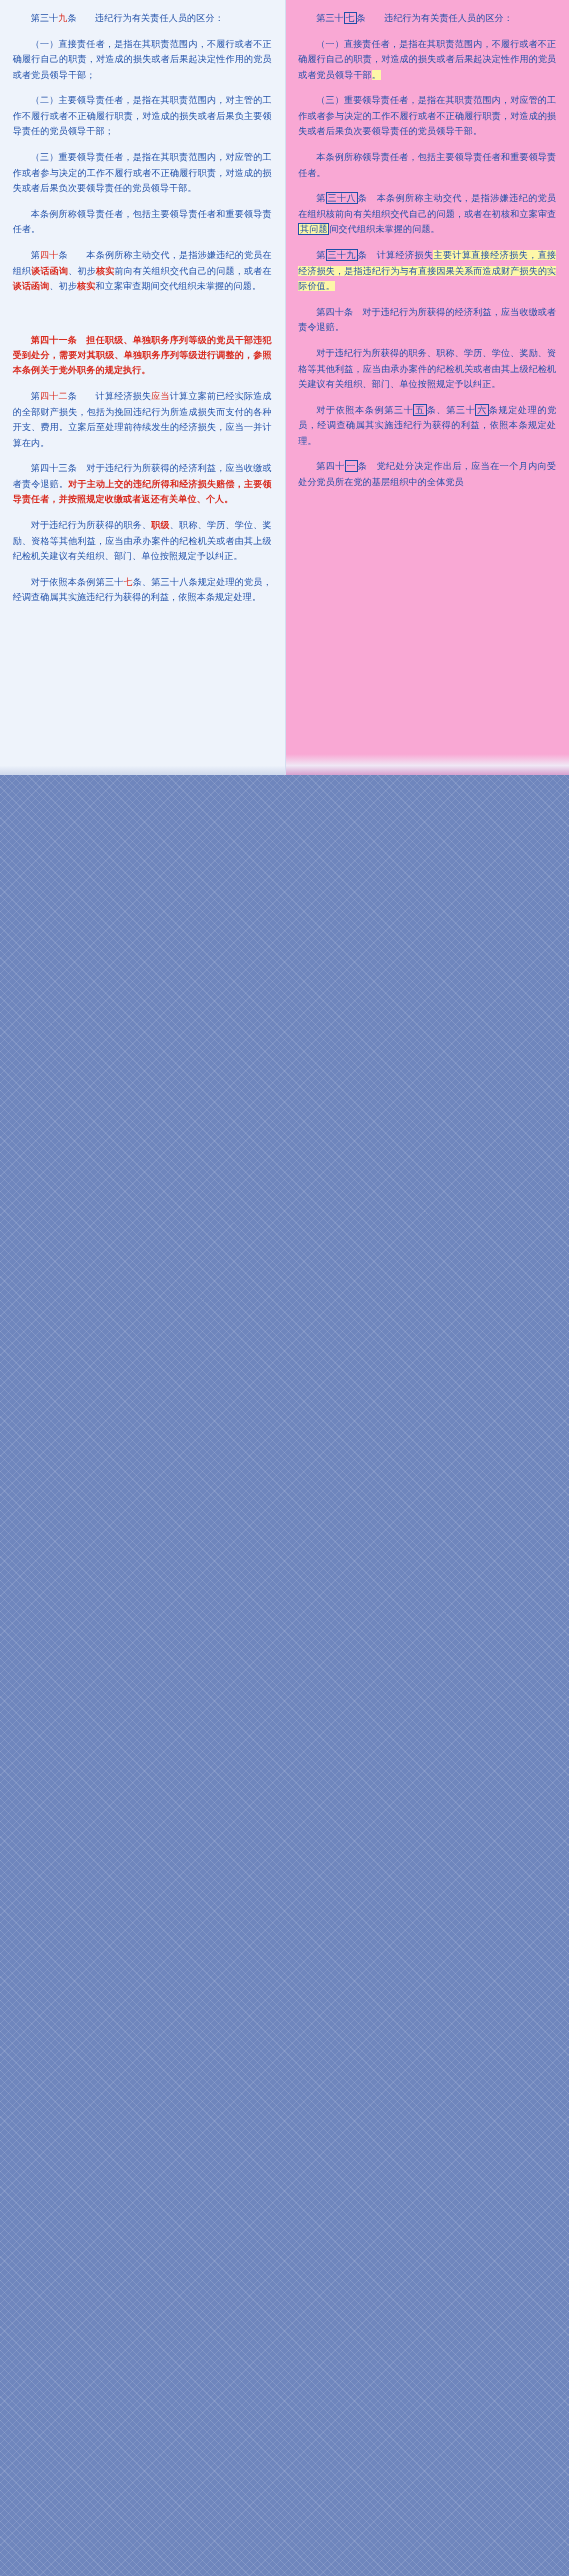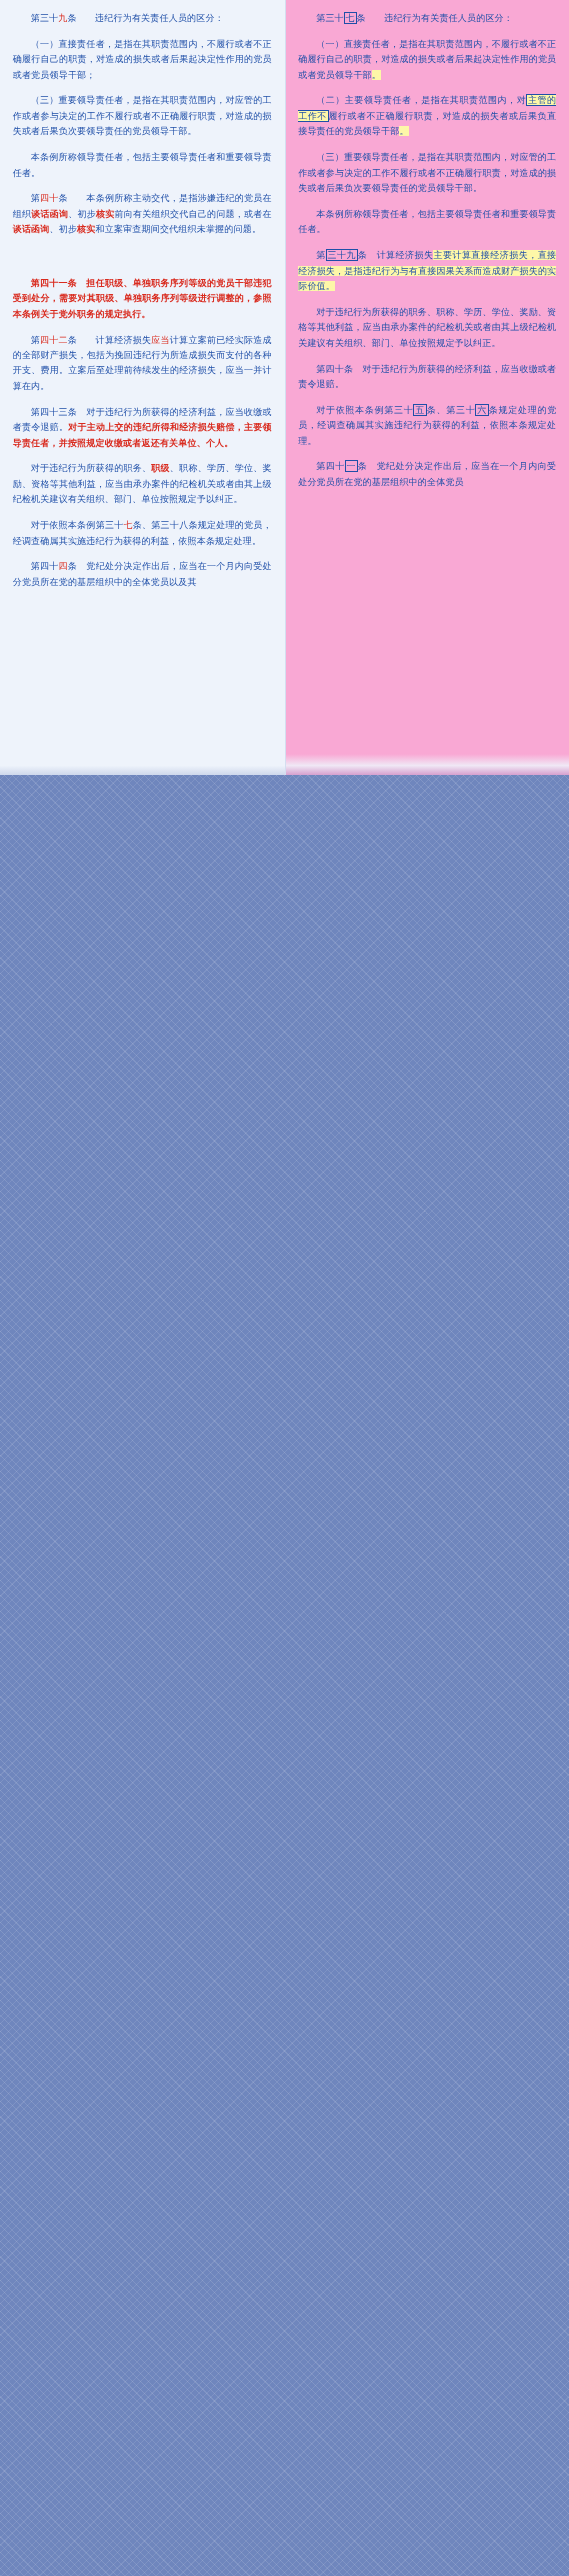--- a/index.html
+++ b/index.html
@@ -74,20 +74,23 @@
   <div class="col col-left">
 
     <p>
       第三十<span class="red">九</span>条　　违纪行为有关责任人员的区分：
     </p>
 
     <p>
       （一）直接责任者，是指在其职责范围内，不履行或者不正确履行自己的职责，对造成的损失或者后果起决定性作用的党员或者党员领导干部；
     </p>
 
+    <p>
+      （二）主要领导责任者，是指在其职责范围内，对主管的工作不履行或者不正确履行职责，对造成的损失或者后果负主要领导责任的党员领导干部；
+    </p>
 
     <p>
       （三）重要领导责任者，是指在其职责范围内，对应管的工作或者参与决定的工作不履行或者不正确履行职责，对造成的损失或者后果负次要领导责任的党员领导干部。
     </p>
 
     <p>
       本条例所称领导责任者，包括主要领导责任者和重要领导责任者。
     </p>
 
     <p>
@@ -107,60 +110,57 @@
     </p>
 
     <p>
       对于违纪行为所获得的职务、<span class="red bold ul">职级</span>、职称、学历、学位、奖励、资格等其他利益，应当由承办案件的纪检机关或者由其上级纪检机关建议有关组织、部门、单位按照规定予以纠正。
     </p>
 
     <p>
       对于依照本条例第三十<span class="red">七</span>条、第三十八条规定处理的党员，经调查确属其实施违纪行为获得的利益，依照本条规定处理。
     </p>
 
-    <p>
-      第四十<span class="red">四</span>条　党纪处分决定作出后，应当在一个月内向受处分党员所在党的基层组织中的全体党员以及其
-    </p>
 
     <div class="cutoff"></div>
   </div>
 
   <div class="col col-right">
 
     <p>
       第三十<span class="boxed">七</span>条　　违纪行为有关责任人员的区分：
     </p>
 
     <p>
       （一）直接责任者，是指在其职责范围内，不履行或者不正确履行自己的职责，对造成的损失或者后果起决定性作用的党员或者党员领导干部<span class="hl">。</span>
     </p>
 
-    <p>
-      （二）主要领导责任者，是指在其职责范围内，对<span class="hl boxed">主管的工作不</span>履行或者不正确履行职责，对造成的损失者或后果负直接导责任的党员领导干部<span class="hl">。</span>
-    </p>
 
     <p>
       （三）重要领导责任者，是指在其职责范围内，对应管的工作或者参与决定的工作不履行或者不正确履行职责，对造成的损失或者后果负次要领导责任的党员领导干部。
     </p>
 
     <p>
       本条例所称领导责任者，包括主要领导责任者和重要领导责任者。
     </p>
 
+    <p>
+      第<span class="boxed">三十八</span>条　本条例所称主动交代，是指涉嫌违纪的党员在组织核前向有关组织交代自己的问题，或者在初核和立案审查<span class="hl boxed">其问题</span>间交代组织未掌握的问题。
+    </p>
 
     <p>
       第<span class="boxed">三十九</span>条　计算经济损失<span class="hl">主要计算直接经济损失，直接经济损失，是指违纪行为与有直接因果关系而造成财产损失的实际价值。</span>
     </p>
 
     <p>
-      对于违纪行为所获得的职务、职称、学历、学位、奖励、资格等其他利益，应当由承办案件的纪检机关或者由其上级纪检机关建议有关组织、部门、单位按照规定予以纠正。
+      第四十条　对于违纪行为所获得的经济利益，应当收缴或者责令退赔。
     </p>
 
     <p>
-      第四十条　对于违纪行为所获得的经济利益，应当收缴或者责令退赔。
+      对于违纪行为所获得的职务、职称、学历、学位、奖励、资格等其他利益，应当由承办案件的纪检机关或者由其上级纪检机关建议有关组织、部门、单位按照规定予以纠正。
     </p>
 
     <p>
       对于依照本条例第三十<span class="boxed">五</span>条、第三十<span class="boxed">六</span>条规定处理的党员，经调查确属其实施违纪行为获得的利益，依照本条规定处理。
     </p>
 
     <p>
       第四十<span class="boxed">一</span>条　党纪处分决定作出后，应当在一个月内向受处分党员所在党的基层组织中的全体党员
     </p>
 

